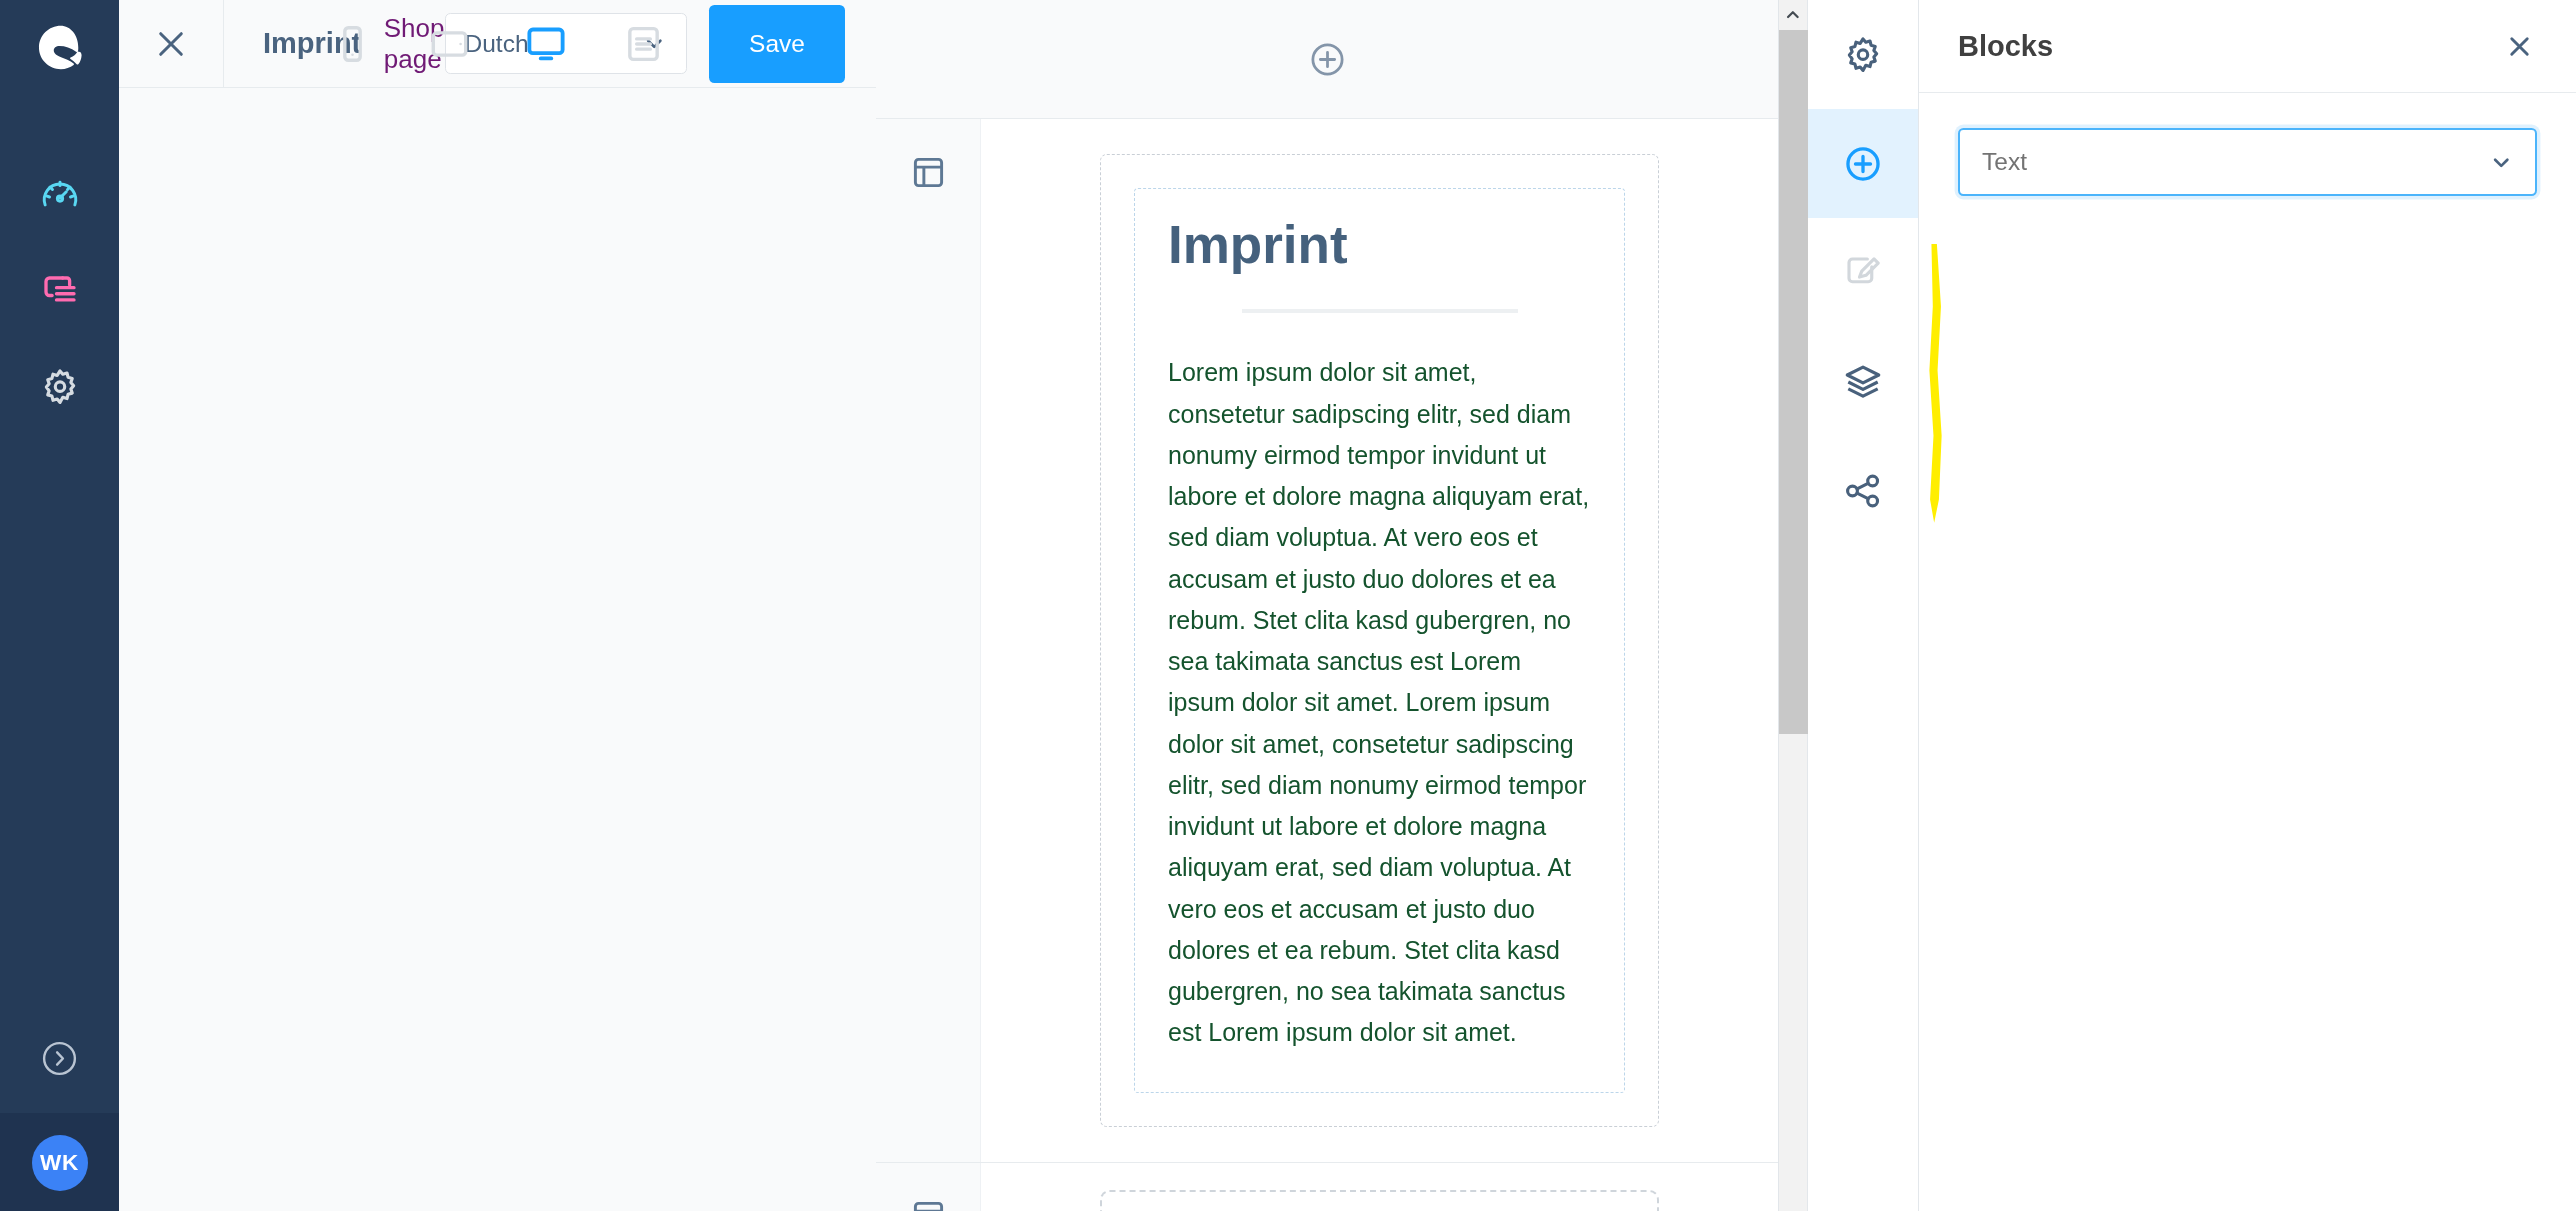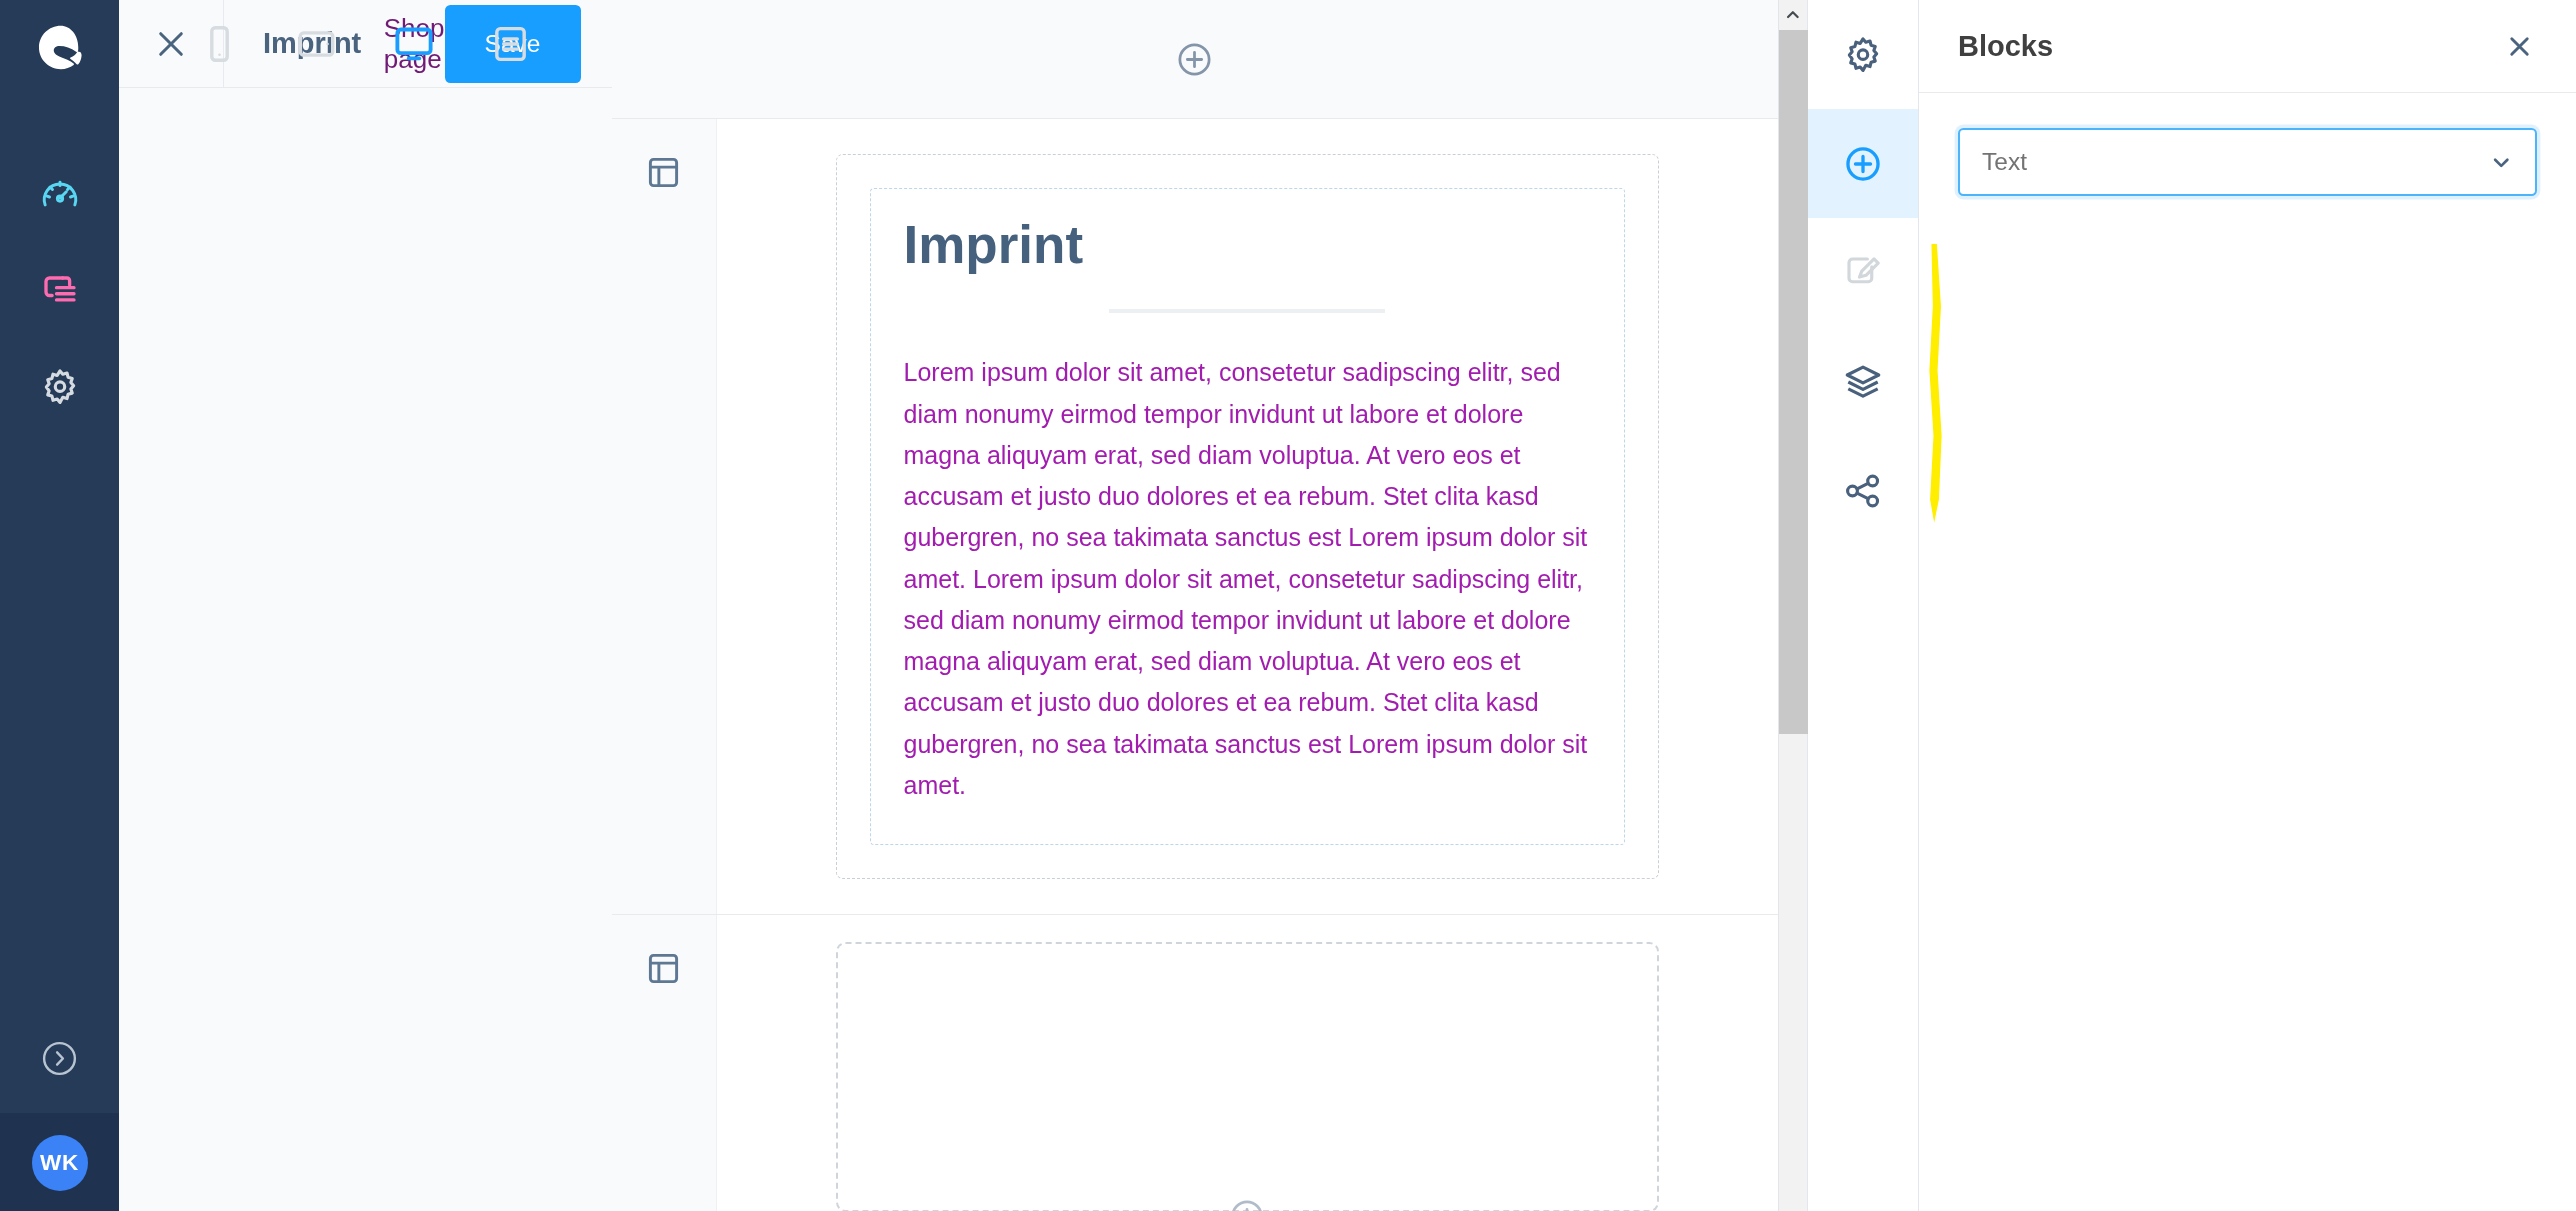--- a/index.html
+++ b/index.html
@@ -182,21 +182,21 @@
     line-height: 1.1;
     margin-bottom: 35px;
   }
   .cms-rule {
     height: 4.1px; background: #edf0f2;
     width: 276px;
     margin: 0 auto 39px auto;
   }
   .cms-text {
     font-size: 25px; line-height: 1.65;
-    color: #a21caf;
+    color: #14532d;
   }
   .section-empty {
     flex: 1 1 auto;
     background: #ffffff;
     padding: 27px 119px 0 119px;
     min-width: 0;
     display: flex; flex-direction: column;
   }
   .empty-outline {
     flex: 1 1 auto;
@@ -411,20 +411,28 @@
               <rect x="4" y="3" width="16" height="18" rx="2"></rect>
               <path d="M8 9h8M8 12h8M8 15h8"></path>
             </svg>
           </span>
         </div>
 
       </div>
 
       <div class="topbar-right">
 
+        <div class="lang-select">
+          <span class="lbl">Dutch</span>
+          <span>
+            <svg class="ico" width="24.5" height="24.5" viewBox="0 0 24 24" fill="none" stroke="#4a637f" stroke-width="2.6" stroke-linecap="round" stroke-linejoin="round">
+              <path d="M6 9.5l6 6 6-6"></path>
+            </svg>
+          </span>
+        </div>
 
         <button class="save-btn">Save</button>
 
       </div>
 
     </div>
 
     <div class="body-row">
 
       <div class="stage-wrap">

